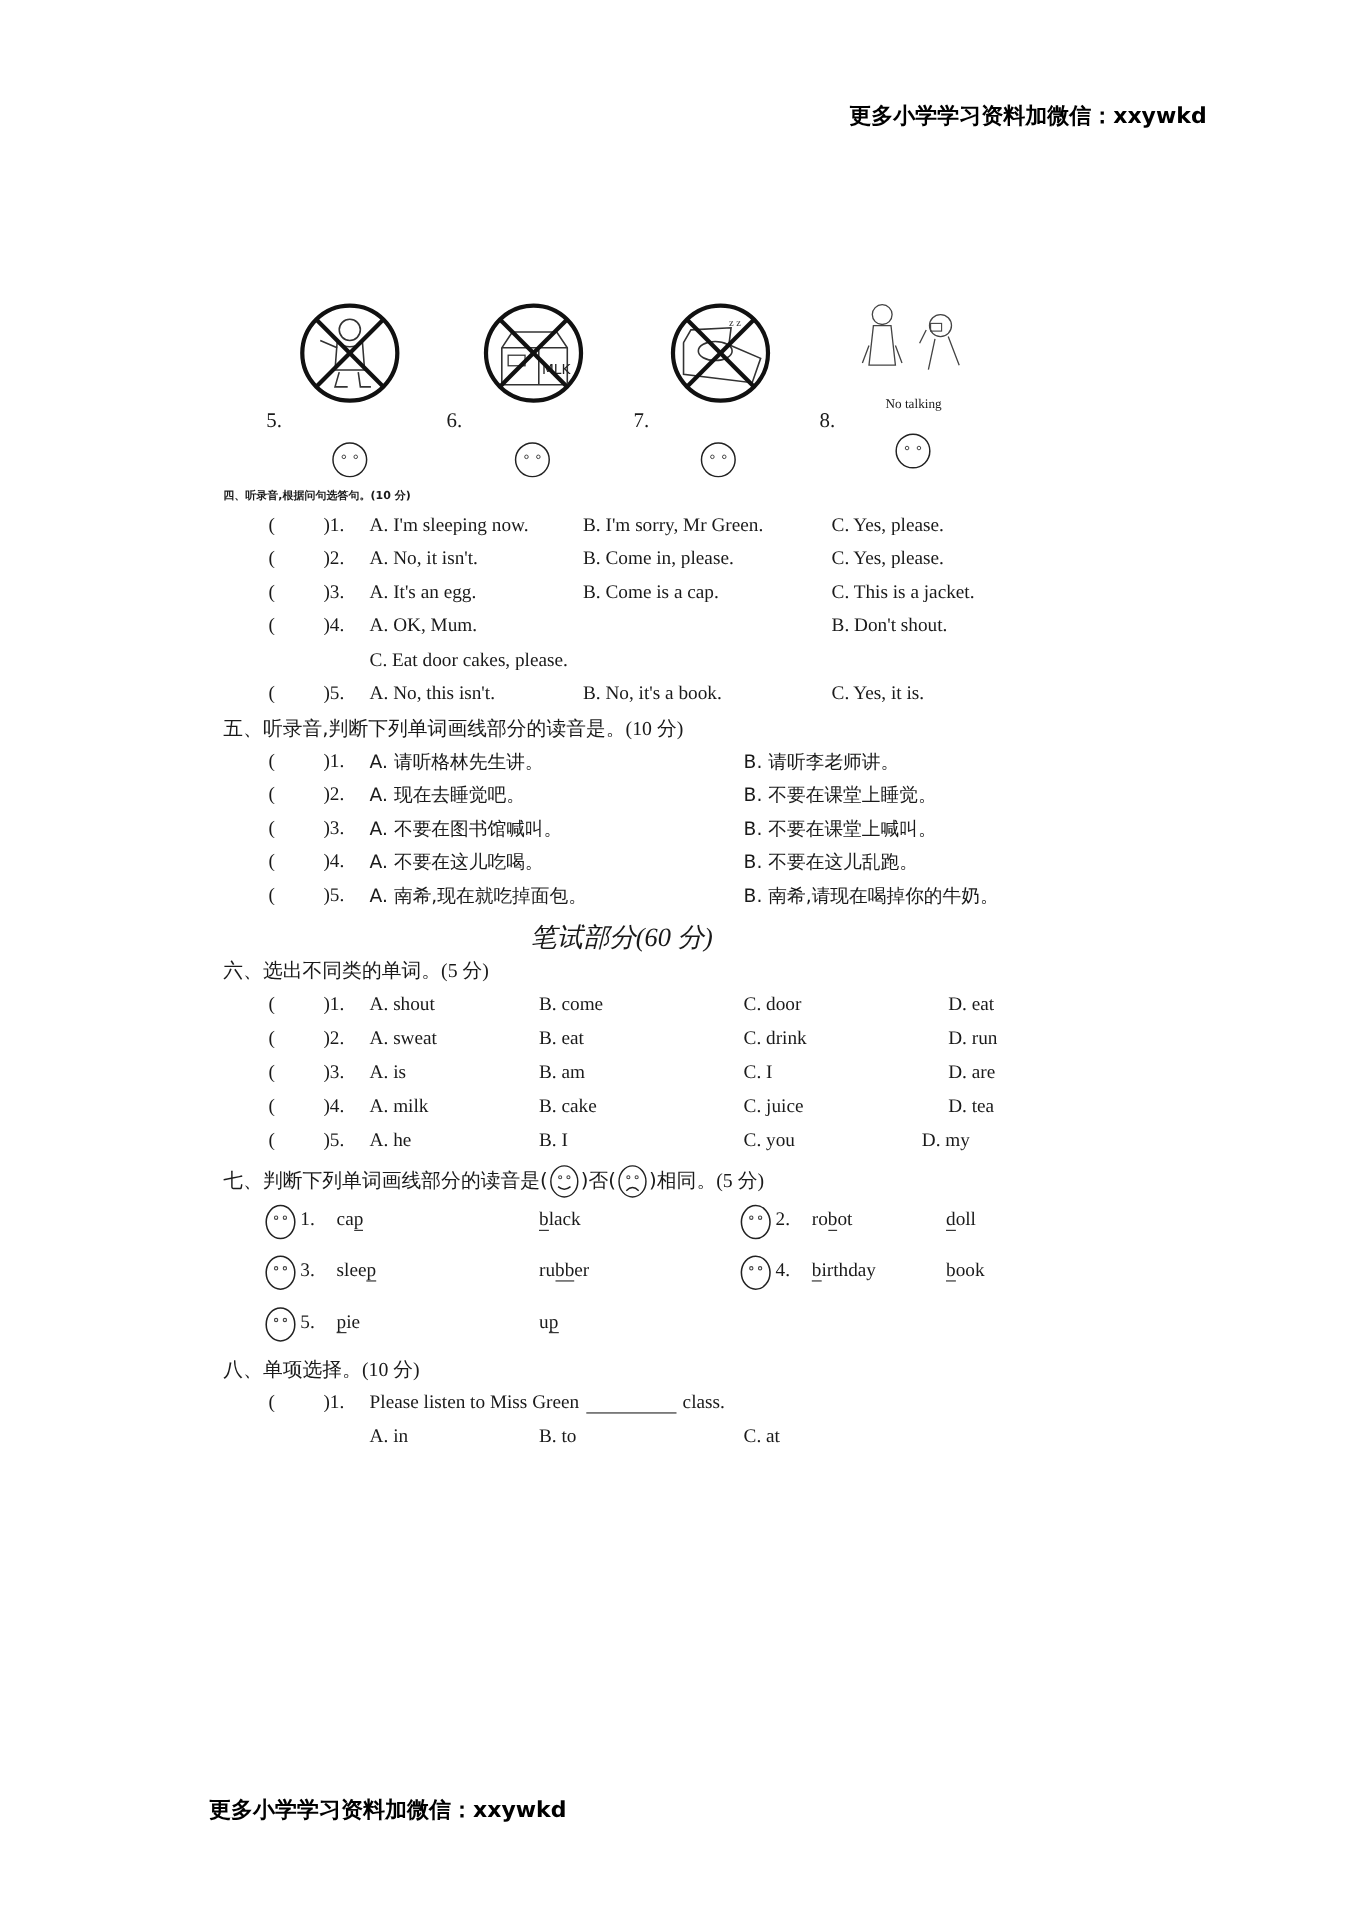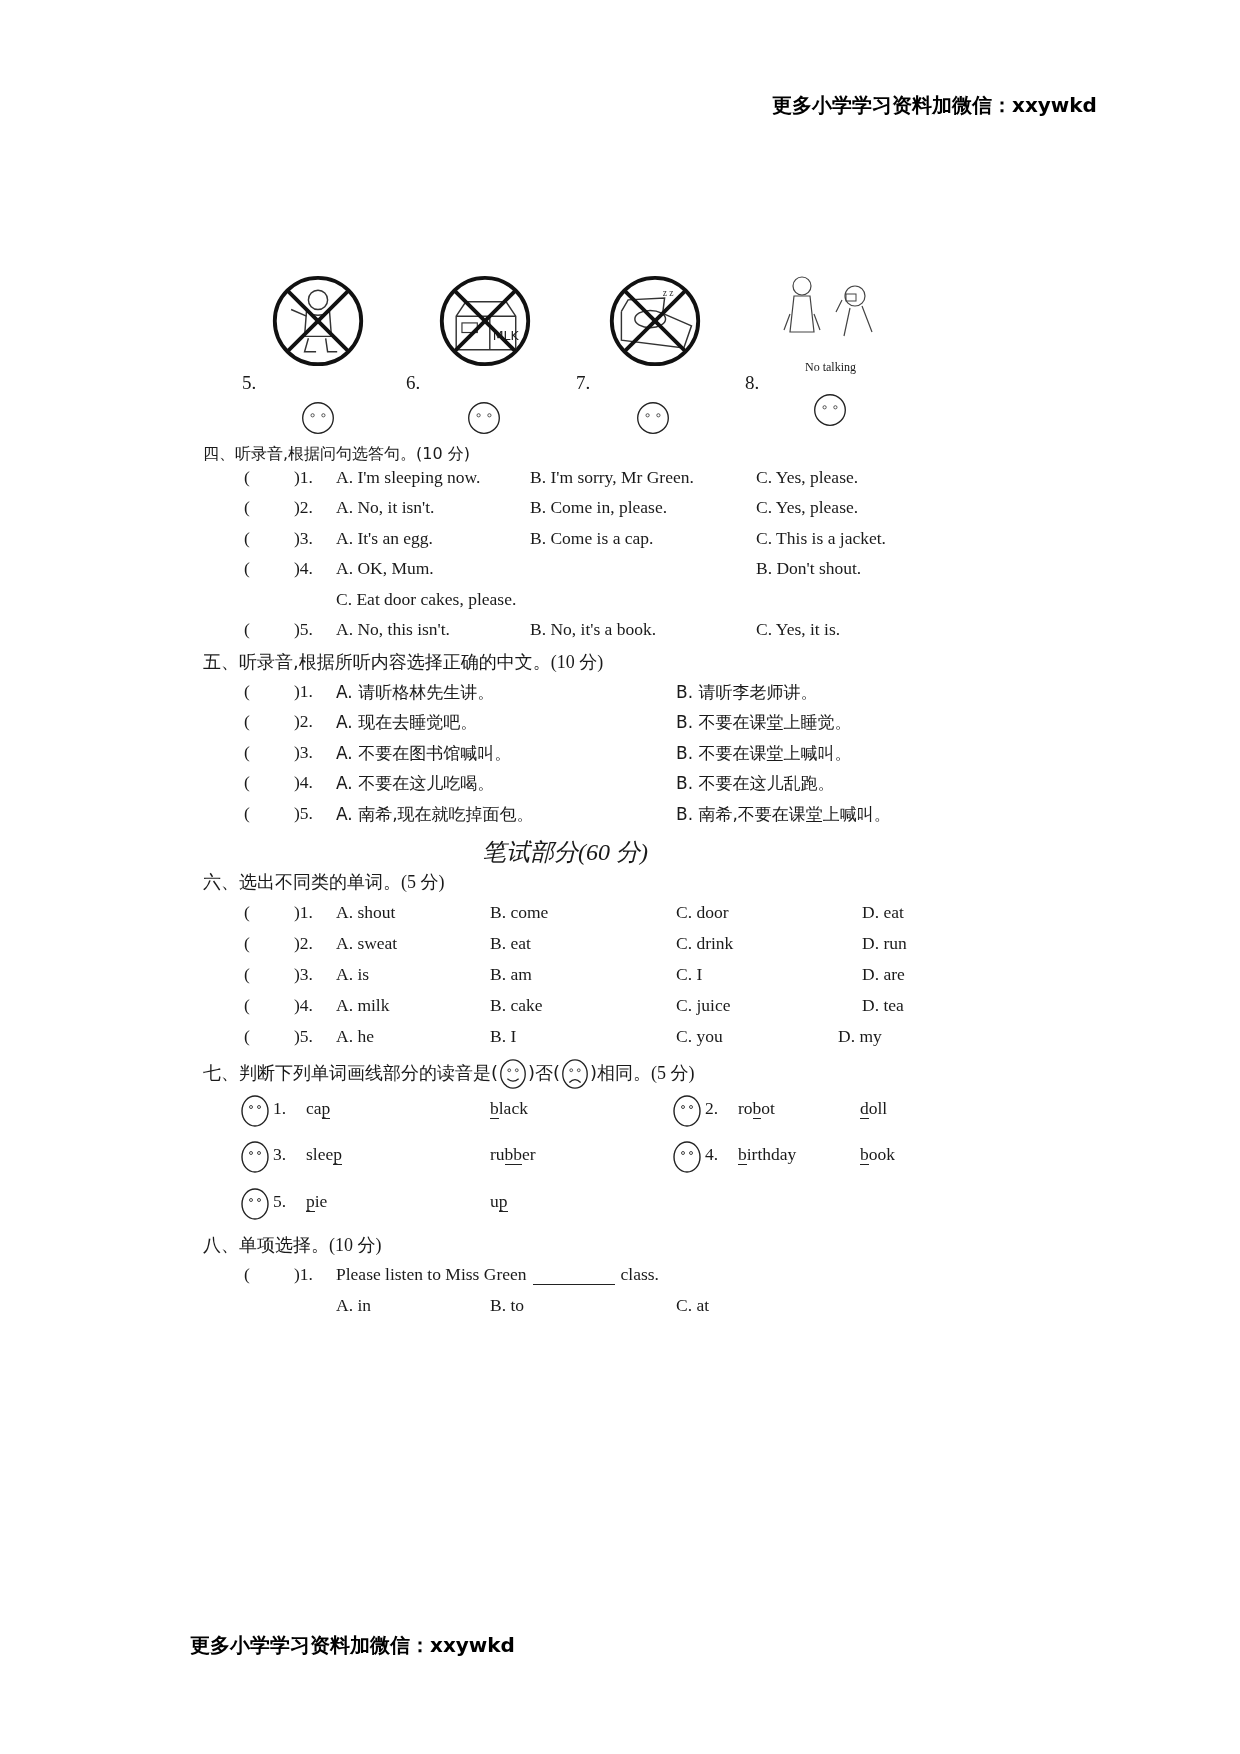--- a/index.html
+++ b/index.html
@@ -10,21 +10,21 @@
   .wm-top{left:772px;top:92px;}
   .wm-bottom{left:190px;top:1632px;}
 
   .pic{position:absolute;width:96px;height:96px;}
   .pic svg{width:100%;height:100%;}
   .picnum{position:absolute;font-size:19px;}
   .face{position:absolute;width:36px;height:36px;}
   .face svg{width:100%;height:100%;}
   .notalk{position:absolute;font-size:12px;}
 
-  .sec-small{font-family:"DejaVu Sans",sans-serif;font-size:16px;font-weight:normal;}
+  .sec-small{font-family:"DejaVu Sans",sans-serif;font-size:10px;font-weight:bold;}
   .sec{font-family:"DejaVu Sans",sans-serif;font-size:18px;}
   .sec .score{font-family:"Liberation Serif",serif;}
   .center-title{font-family:"DejaVu Sans",sans-serif;font-size:24px;font-style:italic;}
 
   .row{position:absolute;height:28px;font-size:17.5px;white-space:nowrap;}
   .row span{position:absolute;top:0;}
   .paren{left:0;}
   .qnum{left:50px;}
   .zh{font-family:"DejaVu Sans",sans-serif;font-size:17px;}
   u{text-decoration:none;border-bottom:1.5px solid #222;}
@@ -150,21 +150,21 @@
 </div>
 <div class="row" style="left:244px;top:619px;width:720px;">
   <span class="paren">(</span>
   <span class="qnum">)5.</span>
   <span style="left:92px">A.  No, this isn't.</span>
   <span style="left:286px">B.  No, it's a book.</span>
   <span style="left:512px">C.  Yes, it is.</span>
 </div>
 
 <div class="abs sec" style="left:203px;top:650px;">
-  <span>五、听录音,根据所听内容选择正确的中文。</span><span class="score">(10 分)</span>
+  <span>五、听录音,判断下列单词画线部分的读音是。</span><span class="score">(10 分)</span>
 </div>
 
 <div class="row" style="left:244px;top:681px;width:720px;">
   <span class="paren">(</span>
   <span class="qnum">)1.</span>
   <span class="zh" style="left:92px">A.  请听格林先生讲。</span>
   <span class="zh" style="left:432px">B.  请听李老师讲。</span>
 </div>
 <div class="row" style="left:244px;top:711px;width:720px;">
   <span class="paren">(</span>
@@ -181,21 +181,21 @@
 <div class="row" style="left:244px;top:772px;width:720px;">
   <span class="paren">(</span>
   <span class="qnum">)4.</span>
   <span class="zh" style="left:92px">A.  不要在这儿吃喝。</span>
   <span class="zh" style="left:432px">B.  不要在这儿乱跑。</span>
 </div>
 <div class="row" style="left:244px;top:803px;width:720px;">
   <span class="paren">(</span>
   <span class="qnum">)5.</span>
   <span class="zh" style="left:92px">A.  南希,现在就吃掉面包。</span>
-  <span class="zh" style="left:432px">B.  南希,不要在课堂上喊叫。</span>
+  <span class="zh" style="left:432px">B.  南希,请现在喝掉你的牛奶。</span>
 </div>
 
 <div class="abs center-title" style="left:482px;top:836px;">
   <span>笔试部分</span><span style="font-family:'Liberation Serif',serif;">(60 分)</span>
 </div>
 
 <div class="abs sec" style="left:203px;top:870px;">
   <span>六、选出不同类的单词。</span><span class="score">(5 分)</span>
 </div>
 

